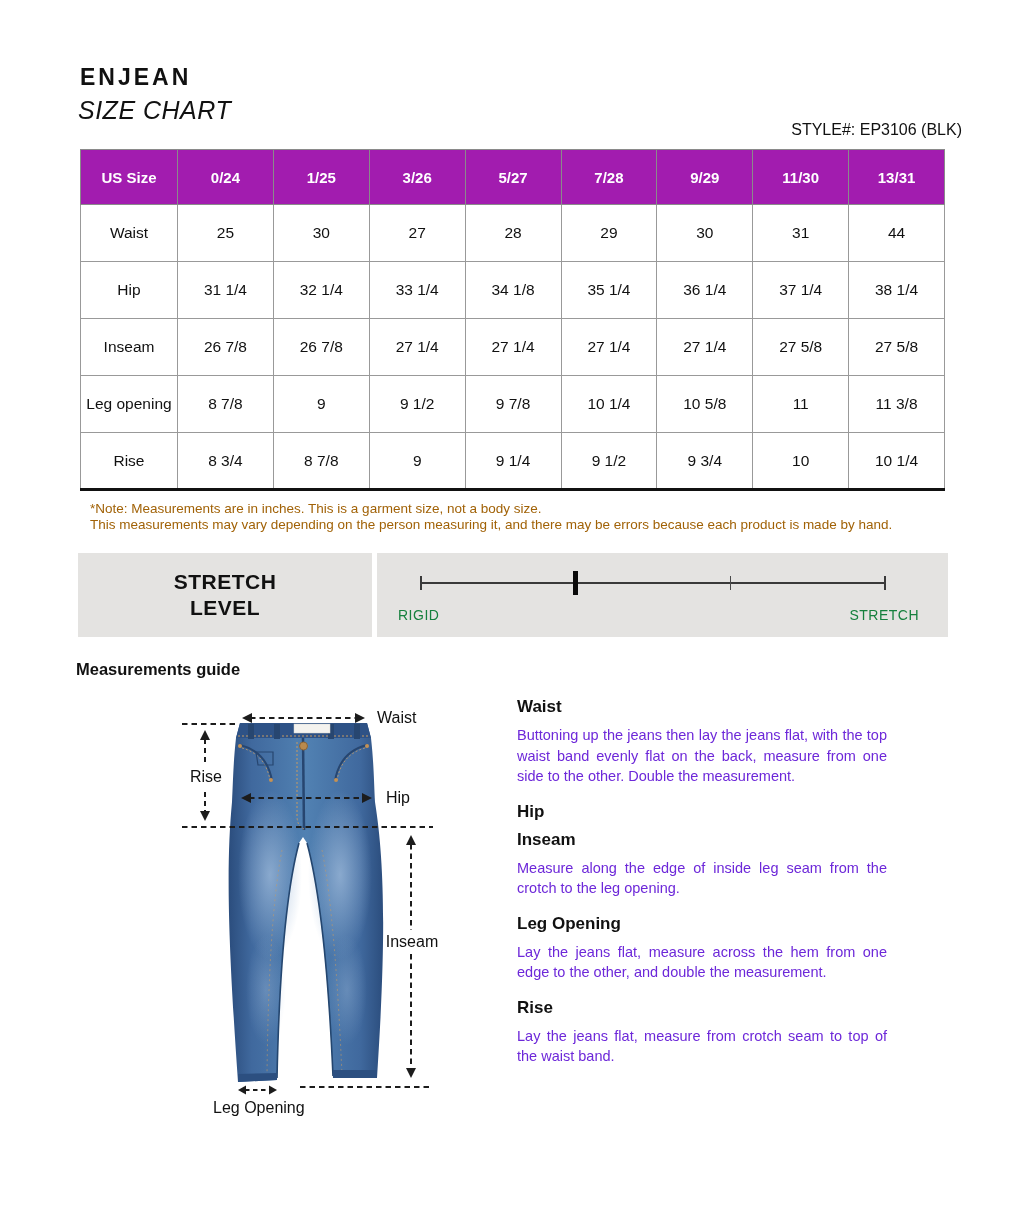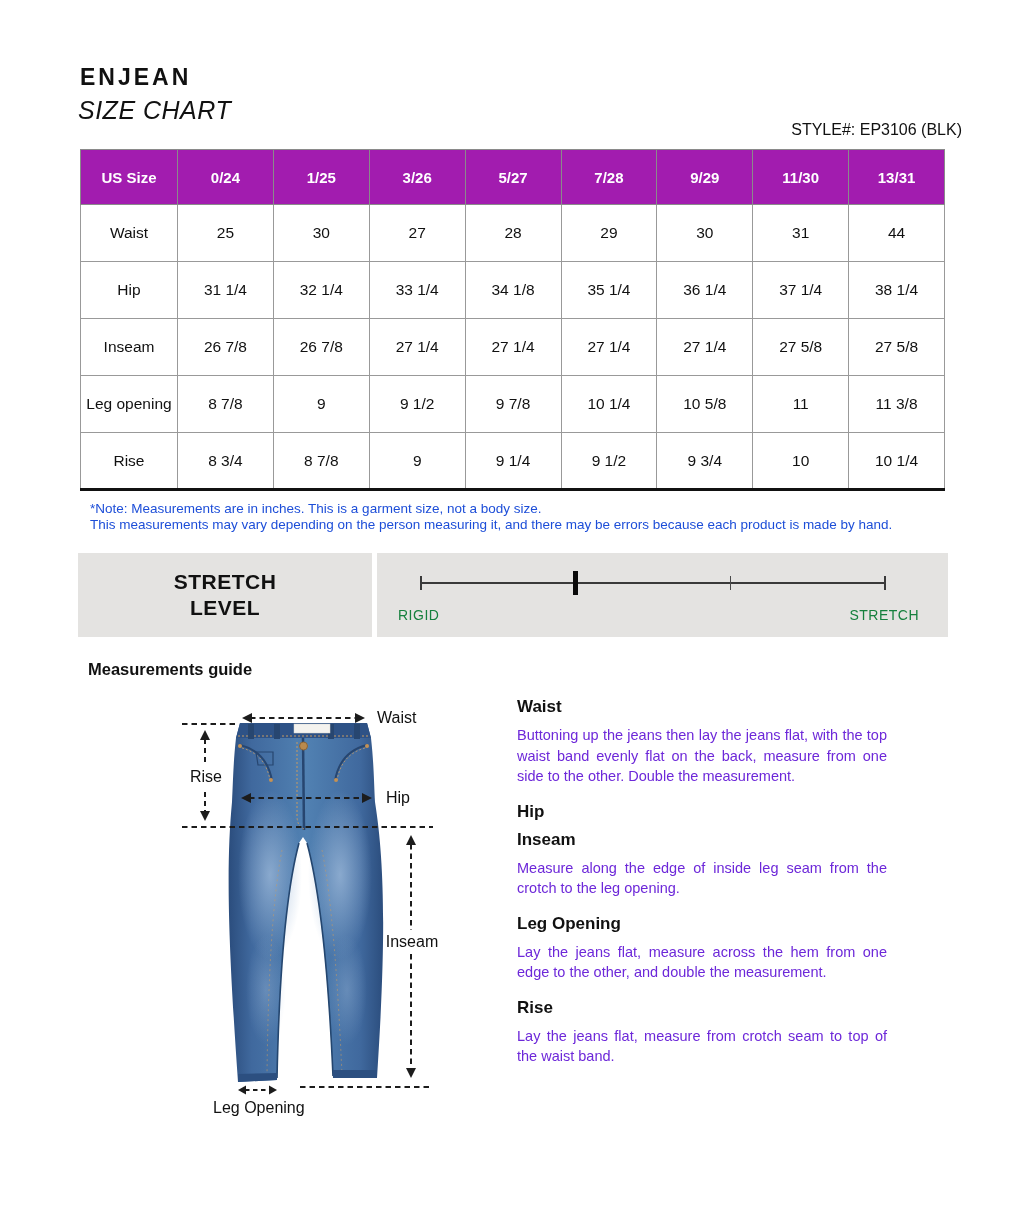--- a/index.html
+++ b/index.html
@@ -12,38 +12,38 @@
 
   
   .tbl-wrap{position:absolute;left:80px;top:149px;width:865px;}
   table.size{border-collapse:collapse;width:100%;table-layout:fixed;border-bottom:3px solid #111;}
   table.size th, table.size td{border:1px solid #999;text-align:center;vertical-align:middle;
         font-size:15.5px;padding:0;}
   table.size thead th{background:#a21caf;color:#fff;font-weight:bold;font-size:15px;height:54px;border-color:#8a8a8a;}
   table.size tbody tr{height:57px;}
   table.size col.c0{width:97px;}
 
-  .note{position:absolute;left:90px;top:501px;font-size:13.5px;line-height:15.5px;color:#1d4ed8;width:880px;}
+  .note{position:absolute;left:90px;top:501px;font-size:13.5px;line-height:15.5px;color:#a16207;width:880px;}
 
   
   .stretch-left{position:absolute;left:78px;top:553px;width:294px;height:84px;background:#e4e3e1;
         display:flex;align-items:center;justify-content:center;text-align:center;}
   .stretch-left .t{font-size:21px;font-weight:bold;line-height:26px;letter-spacing:.5px;}
   .stretch-right{position:absolute;left:377px;top:553px;width:571px;height:84px;background:#e4e3e1;}
   .track{position:absolute;left:43px;top:29px;width:466px;height:2px;background:#3a3a3a;}
   .tick{position:absolute;top:-6px;width:2px;height:14px;background:#3a3a3a;}
   .tick.end-l{left:0;}
   .tick.end-r{right:0;}
   .tick.mid{left:66.5%;width:1.5px;background:#4a4a4a;}
   .marker{position:absolute;top:-11px;width:5px;height:24px;background:#0a0a0a;margin-left:-2px;}
   .sl-label{position:absolute;top:54px;font-size:14px;letter-spacing:.5px;color:#15803d;}
   .sl-label.l{left:21px;}
   .sl-label.r{right:29px;}
 
-  .guide-title{position:absolute;left:88px;top:660px;font-size:16.5px;font-weight:bold;}
+  .guide-title{position:absolute;left:76px;top:660px;font-size:16.5px;font-weight:bold;}
 
   .diagram{position:absolute;left:170px;top:690px;width:300px;height:440px;}
   .diagram svg{display:block;}
   .diagram text{font-family:"Liberation Sans", sans-serif;font-size:16px;fill:#111;}
 
   
   .guide-col{position:absolute;left:517px;top:697px;width:370px;}
   .g-h{font-size:17px;font-weight:bold;margin:0 0 8px 0;}
   .g-p{font-size:14.5px;line-height:20.5px;text-align:justify;margin:0 0 15px 0;color:#6d28d9;}
   .g-sec + .g-sec .g-h{margin-top:2px;}

